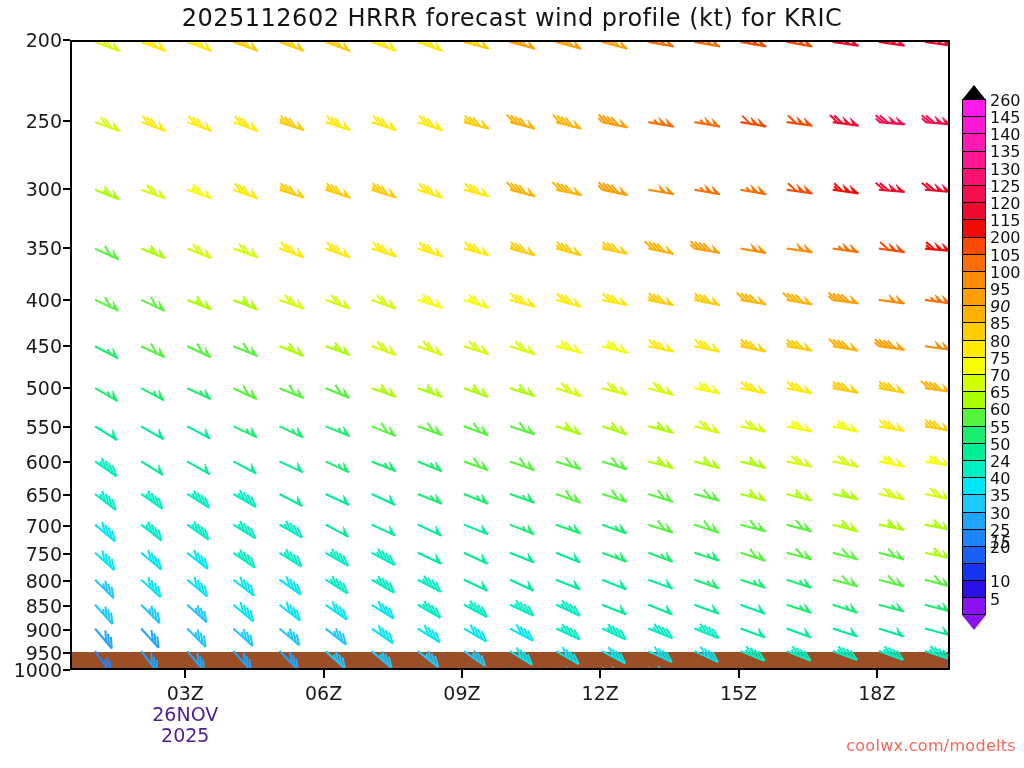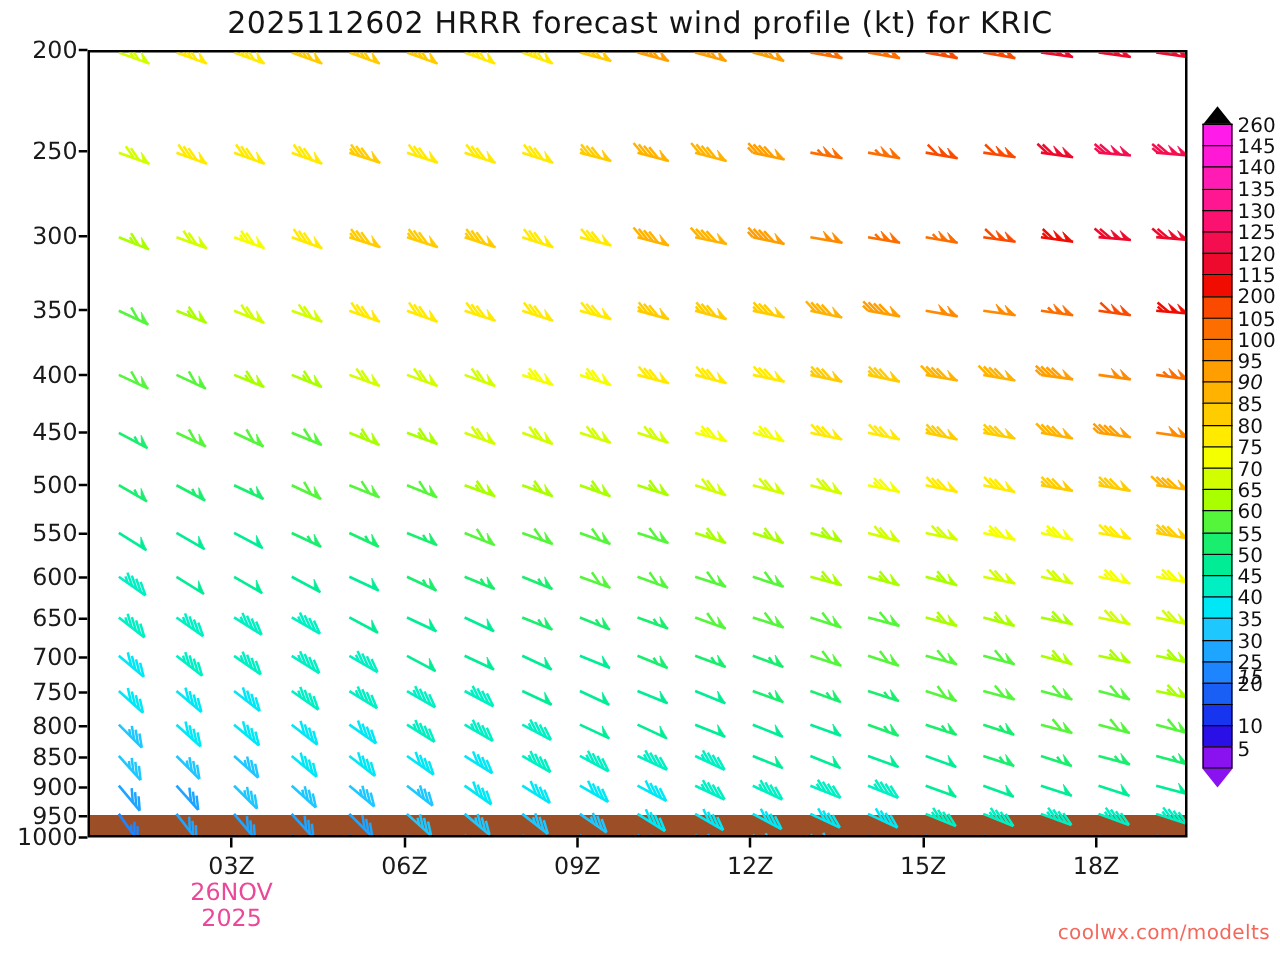--- a/index.html
+++ b/index.html
@@ -34,21 +34,21 @@
   .ymk{position:absolute;right:0;width:7px;height:2px;background:#000;transform:translateY(-50%);}
 
   
   #xaxis{position:absolute;left:70px;top:670px;width:880px;height:60px;}
   .xlbl{
     position:absolute;top:12px;font-size:19px;color:#1a1a1a;
     transform:translateX(-50%);white-space:nowrap;
   }
   .xmk{position:absolute;top:0;width:2px;height:8px;background:#000;transform:translateX(-50%);}
   .datestamp{
-    position:absolute;font-size:19px;color:#ec4899;line-height:21px;
+    position:absolute;font-size:19px;color:#4c1d95;line-height:21px;
     transform:translateX(-50%);text-align:center;white-space:nowrap;top:34px;
   }
 
   .xaxis-title{
     position:absolute;left:0;top:730px;width:760px;text-align:center;
     font-size:24px;color:#111;
   }
   .watermark{
     position:absolute;right:8px;top:736px;font-size:16px;color:#f4675b;
     letter-spacing:0.3px;
@@ -2223,21 +2223,21 @@
       <div class="cblbl" style="top: 204.06px;">95</div>
       <div class="cblbl" style="top: 221.26px; font-style: italic;">90</div>
       <div class="cblbl" style="top: 238.46px;">85</div>
       <div class="cblbl" style="top: 255.66px;">80</div>
       <div class="cblbl" style="top: 272.86px;">75</div>
       <div class="cblbl" style="top: 290.06px;">70</div>
       <div class="cblbl" style="top: 307.26px;">65</div>
       <div class="cblbl" style="top: 324.46px;">60</div>
       <div class="cblbl" style="top: 341.66px;">55</div>
       <div class="cblbl" style="top: 358.86px;">50</div>
-      <div class="cblbl" style="top: 376.06px;">45</div>
+      <div class="cblbl" style="top: 376.06px;">24</div>
       <div class="cblbl" style="top: 393.26px;">40</div>
       <div class="cblbl" style="top: 410.46px;">35</div>
       <div class="cblbl" style="top: 427.66px;">30</div>
       <div class="cblbl" style="top: 444.86px;">25</div>
       <div class="cblbl" style="top: 462.06px;">20</div>
       <div class="cblbl" style="top: 457px; font-style: italic;">15</div>
       <div class="cblbl" style="top: 496.46px;">10</div>
       <div class="cblbl" style="top: 513.66px;">5</div>
       <div class="cbbot" style="top: 530px; border-top-color: rgb(138, 18, 240);"></div>
     </div>

